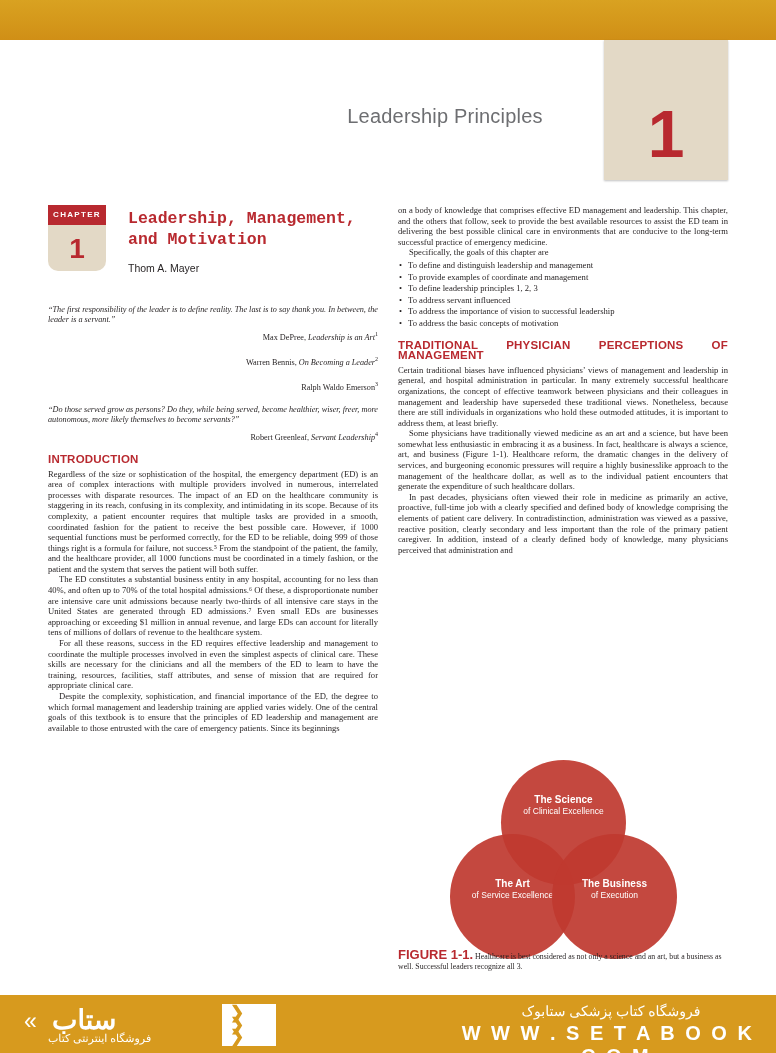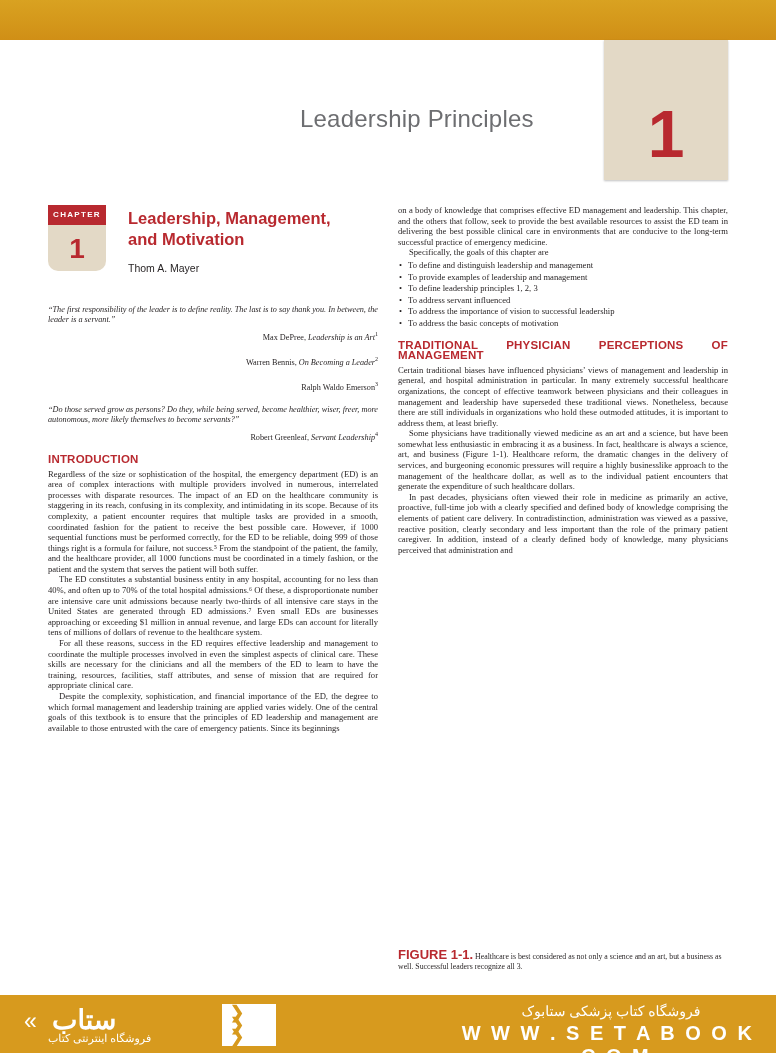--- a/index.html
+++ b/index.html
@@ -41,23 +41,23 @@
     position:absolute;left:0;top:44px;width:124px;height:96px;
     color:#b8292f;
     font-family:"Liberation Sans", sans-serif;
     font-size:66px;
     font-weight:bold;
     text-align:center;
     line-height:100px;
   }
   .section-title{
     position:absolute;left:300px;top:105px;width:290px;
-    text-align:left;
-    font-family:"Liberation Sans", sans-serif;
-    font-size:24px;
+    text-align:center;
+    font-family:"Liberation Sans", sans-serif;
+    font-size:20px;
     color:#6d6e71;
     letter-spacing:.2px;
   }
   
   .chapter-tab{
     position:absolute;left:48px;top:205px;width:58px;height:66px;
     background:#e3d9c6;
     border-radius:10px;
   }
   .chapter-tab .ch-top{
@@ -67,21 +67,21 @@
     font-size:8px;letter-spacing:1.3px;text-align:center;line-height:20px;
     font-weight:bold;
   }
   .chapter-tab .ch-num{
     position:absolute;left:0;top:20px;width:58px;height:46px;
     color:#b8292f;font-family:"Liberation Sans", sans-serif;
     font-size:28px;font-weight:bold;text-align:center;line-height:48px;
   }
   .chapter-title{
     position:absolute;left:128px;top:208px;width:230px;
-    font-family:Liberation Sans, sans-serif;
+    font-family:Liberation Mono, monospace;
     font-size:16.5px;font-weight:bold;color:#b8292f;
     line-height:21px;
   }
   .chapter-author{
     position:absolute;left:128px;top:262px;width:230px;
     font-family:"Liberation Sans", sans-serif;
     font-size:10.5px;color:#231f20;
   }
   
   .col{
@@ -228,35 +228,55 @@
   <p>For all these reasons, success in the ED requires effective leadership and management to coordinate the multiple processes involved in even the simplest aspects of clinical care. These skills are necessary for the clinicians and all the members of the ED to learn to have the training, resources, facilities, staff attributes, and sense of mission that are required for appropriate clinical care.</p>
   <p>Despite the complexity, sophistication, and financial importance of the ED, the degree to which formal management and leadership training are applied varies widely. One of the central goals of this textbook is to ensure that the principles of ED leadership and management are available to those entrusted with the care of emergency patients. Since its beginnings</p>
 </div>
 
 <div class="col col-right">
   <p class="noind">on a body of knowledge that comprises effective ED management and leadership. This chapter, and the others that follow, seek to provide the best available resources to assist the ED team in delivering the best possible clinical care in environments that are conducive to the long-term successful practice of emergency medicine.</p>
   <p>Specifically, the goals of this chapter are</p>
 
   <ul class="bullets">
     <li>To define and distinguish leadership and management</li>
-    <li>To provide examples of leadership and management</li>
+    <li>To provide examples of coordinate and management</li>
     <li>To define leadership principles 1, 2, 3</li>
     <li>To address servant influenced</li>
     <li>To address the importance of vision to successful leadership</li>
     <li>To address the basic concepts of motivation</li>
   </ul>
 
   <h2 class="head">TRADITIONAL PHYSICIAN PERCEPTIONS OF MANAGEMENT</h2>
 
   <p class="noind">Certain traditional biases have influenced physicians’ views of management and leadership in general, and hospital administration in particular. In many extremely successful healthcare organizations, the concept of effective teamwork between physicians and their colleagues in management and leadership have superseded these traditional views. Nonetheless, because there are still individuals in organizations who hold these outmoded attitudes, it is important to address them, at least briefly.</p>
   <p>Some physicians have traditionally viewed medicine as an art and a science, but have been somewhat less enthusiastic in embracing it as a business. In fact, healthcare is always a science, art, and business (Figure 1-1). Healthcare reform, the dramatic changes in the delivery of services, and burgeoning economic pressures will require a highly businesslike approach to the management of the healthcare dollar, as well as to the individual patient encounters that generate the expenditure of such healthcare dollars.</p>
   <p>In past decades, physicians often viewed their role in medicine as primarily an active, proactive, full-time job with a clearly specified and defined body of knowledge comprising the elements of patient care delivery. In contradistinction, administration was viewed as a passive, reactive position, clearly secondary and less important than the role of the primary patient caregiver. In addition, instead of a clearly defined body of knowledge, many physicians perceived that administration and</p>
 </div>
 
 <div class="figure">
+  <div class="venn">
+    <div class="circle c-science">
+      <div class="c-lbl" style="top:34px;">
+        <span class="b">The Science</span>
+        <span class="s">of Clinical Excellence</span>
+      </div>
+    </div>
+    <div class="circle c-art">
+      <div class="c-lbl" style="top:44px;">
+        <span class="b">The Art</span>
+        <span class="s">of Service Excellence</span>
+      </div>
+    </div>
+    <div class="circle c-business">
+      <div class="c-lbl" style="top:44px;">
+        <span class="b">The Business</span>
+        <span class="s">of Execution</span>
+      </div>
+    </div>
+  </div>
   <div class="fig-cap">
     <span class="lbl">FIGURE 1-1.</span>
     <span>Healthcare is best considered as not only a science and an art, but a business as well. Successful leaders recognize all 3.</span>
   </div>
 </div>
 
 <div class="bottom-bar"></div>
 <div class="wm-chev">«</div>
 <div class="wm-setab">ستاب</div>
 <div class="wm-sub">فروشگاه اینترنتی کتاب</div>

